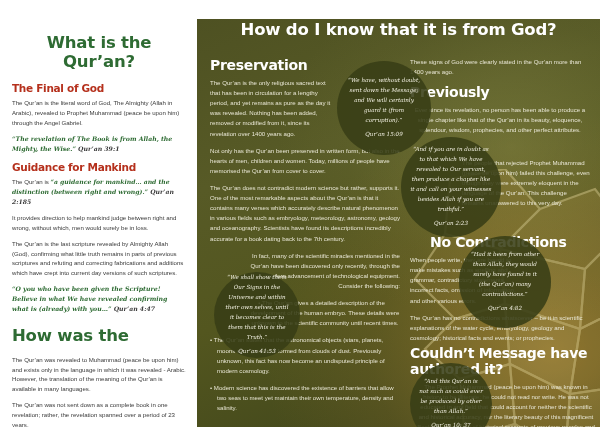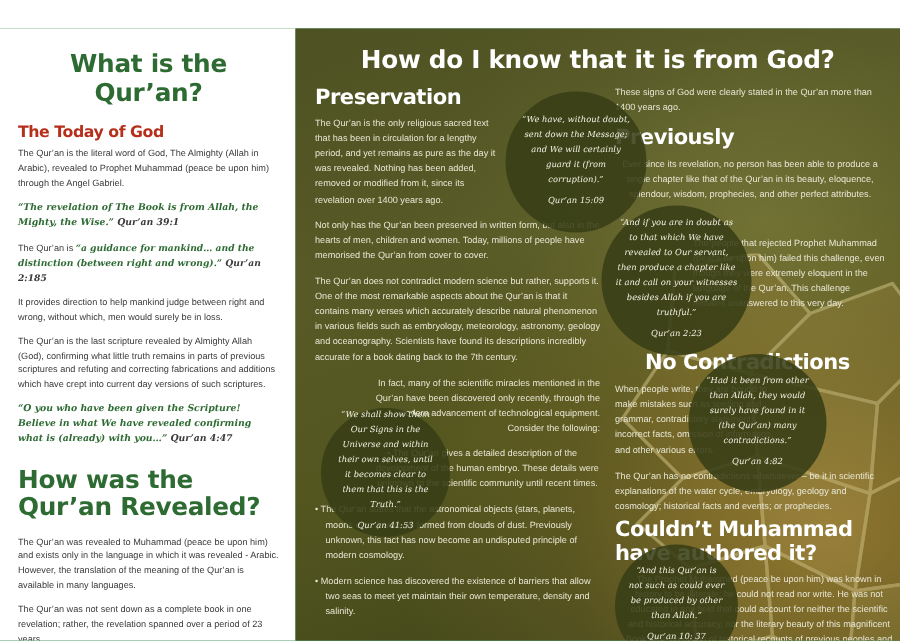--- a/index.html
+++ b/index.html
@@ -95,21 +95,21 @@
   
   .pattern {
     position: absolute;
     right: -40px; top: 150px;
     width: 230px; height: 300px;
     opacity: 0.80;
     pointer-events: none;
   }
   .r-title {
     position: absolute;
-    left: 0; right: 0; top: 11px;
+    left: 0; right: 0; top: 1px;
     text-align: center;
     font-family: "DejaVu Sans", sans-serif;
     font-size: 16.5px;
     font-weight: bold;
     color: #ffffff;
     letter-spacing: -0.2px;
   }
   .r-col {
     position: absolute;
     top: 38px;
@@ -173,38 +173,38 @@
 </head>
 <body>
 
 <div class="page">
 
   <div class="left-panel">
 
     <div class="l-title">What is the Qur’an?</div>
 
     <div>
-      <div class="l-h2">The Today of God</div>
+      <div class="l-h2">The Final of God</div>
       <div class="l-p">The Qur’an is the literal word of God, The Almighty (Allah in Arabic), revealed to Prophet Muhammad (peace be upon him) through the Angel Gabriel.</div>
       <div class="l-q"><span>“The revelation of The Book is from Allah, the Mighty, the Wise.”</span><span class="ref"> Qur’an 39:1</span></div>
     </div>
 
     <div>
+      <div class="l-h2">Guidance for Mankind</div>
       <div class="l-p"><span>The Qur’an is </span><span class="inline-q">“a guidance for mankind… and the distinction (between right and wrong).”</span><span class="inline-ref"> Qur’an 2:185</span></div>
       <div class="l-p">It provides direction to help mankind judge between right and wrong, without which, men would surely be in loss.</div>
     </div>
 
     <div>
       <div class="l-p">The Qur’an is the last scripture revealed by Almighty Allah (God), confirming what little truth remains in parts of previous scriptures and refuting and correcting fabrications and additions which have crept into current day versions of such scriptures.</div>
       <div class="l-q"><span>“O you who have been given the Scripture! Believe in what We have revealed confirming what is (already) with you…”</span> <span class="ref">Qur’an 4:47</span></div>
     </div>
 
     <div class="l-title2">
       <div>How was the</div>
-      <div>Qur’an Revealed?</div>
     </div>
 
     <div class="l-p">The Qur’an was revealed to Muhammad (peace be upon him) and exists only in the language in which it was revealed - Arabic. However, the translation of the meaning of the Qur’an is available in many languages.</div>
     <div class="l-p">The Qur’an was not sent down as a complete book in one revelation; rather, the revelation spanned over a period of 23 years.</div>
 
   </div>
 
   <div class="right-panel">
 
     <svg class="pattern" viewBox="0 0 230 300" preserveAspectRatio="none">
@@ -244,21 +244,21 @@
       <div class="r-h2">Previously</div>
       <div class="r-p flow-center">Ever since its revelation, no person has been able to produce a single chapter like that of the Qur’an in its beauty, eloquence, splendour, wisdom, prophecies, and other perfect attributes.</div>
       <div class="r-p" style="margin-top:22px; padding-left:52px;">The people that rejected Prophet Muhammad (peace be upon him) failed this challenge, even though they were extremely eloquent in the language of the Qur’an. This challenge remains unanswered to this very day.</div>
 
       <div class="r-h2" style="margin-top:26px;padding-left:20px;">No Contradictions</div>
       <div class="r-p" style="width:108px;">When people write, they are bound to make mistakes such as spelling and grammar, contradictory statements, incorrect facts, omission of information, and other various errors.</div>
       <div class="r-p">The Qur’an has no contradictions whatsoever – be it in scientific explanations of the water cycle, embryology, geology and cosmology; historical facts and events; or prophecies.</div>
     </div>
 
     <div style="position:absolute; left:213px; top:326px; width:186px;">
-      <div class="r-h2">Couldn’t Muhammad have authored it?</div>
+      <div class="r-h2">Couldn’t Message have authored it?</div>
       <div class="r-p flow-center" style="padding-left:6px;">The Prophet Muhammad (peace be upon him) was known in history to be illiterate; he could not read nor write. He was not educated in any field that could account for neither the scientific and historical accuracy, nor the literary beauty of this magnificent Book. The precision of historical recounts of previous peoples and civilisations mentioned in the Qur’an is also too great to be authored by any man.</div>
     </div>
 
     <div class="circle" id="circle-preservation">
       <span>“We have, without doubt, sent down the Message; and We will certainly guard it (from corruption).”</span>
       <span class="ref">Qur’an 15:09</span>
     </div>
 
     <div class="circle" id="circle-signs">
       <span>“We shall show them Our Signs in the Universe and within their own selves, until it becomes clear to them that this is the Truth.”</span>

